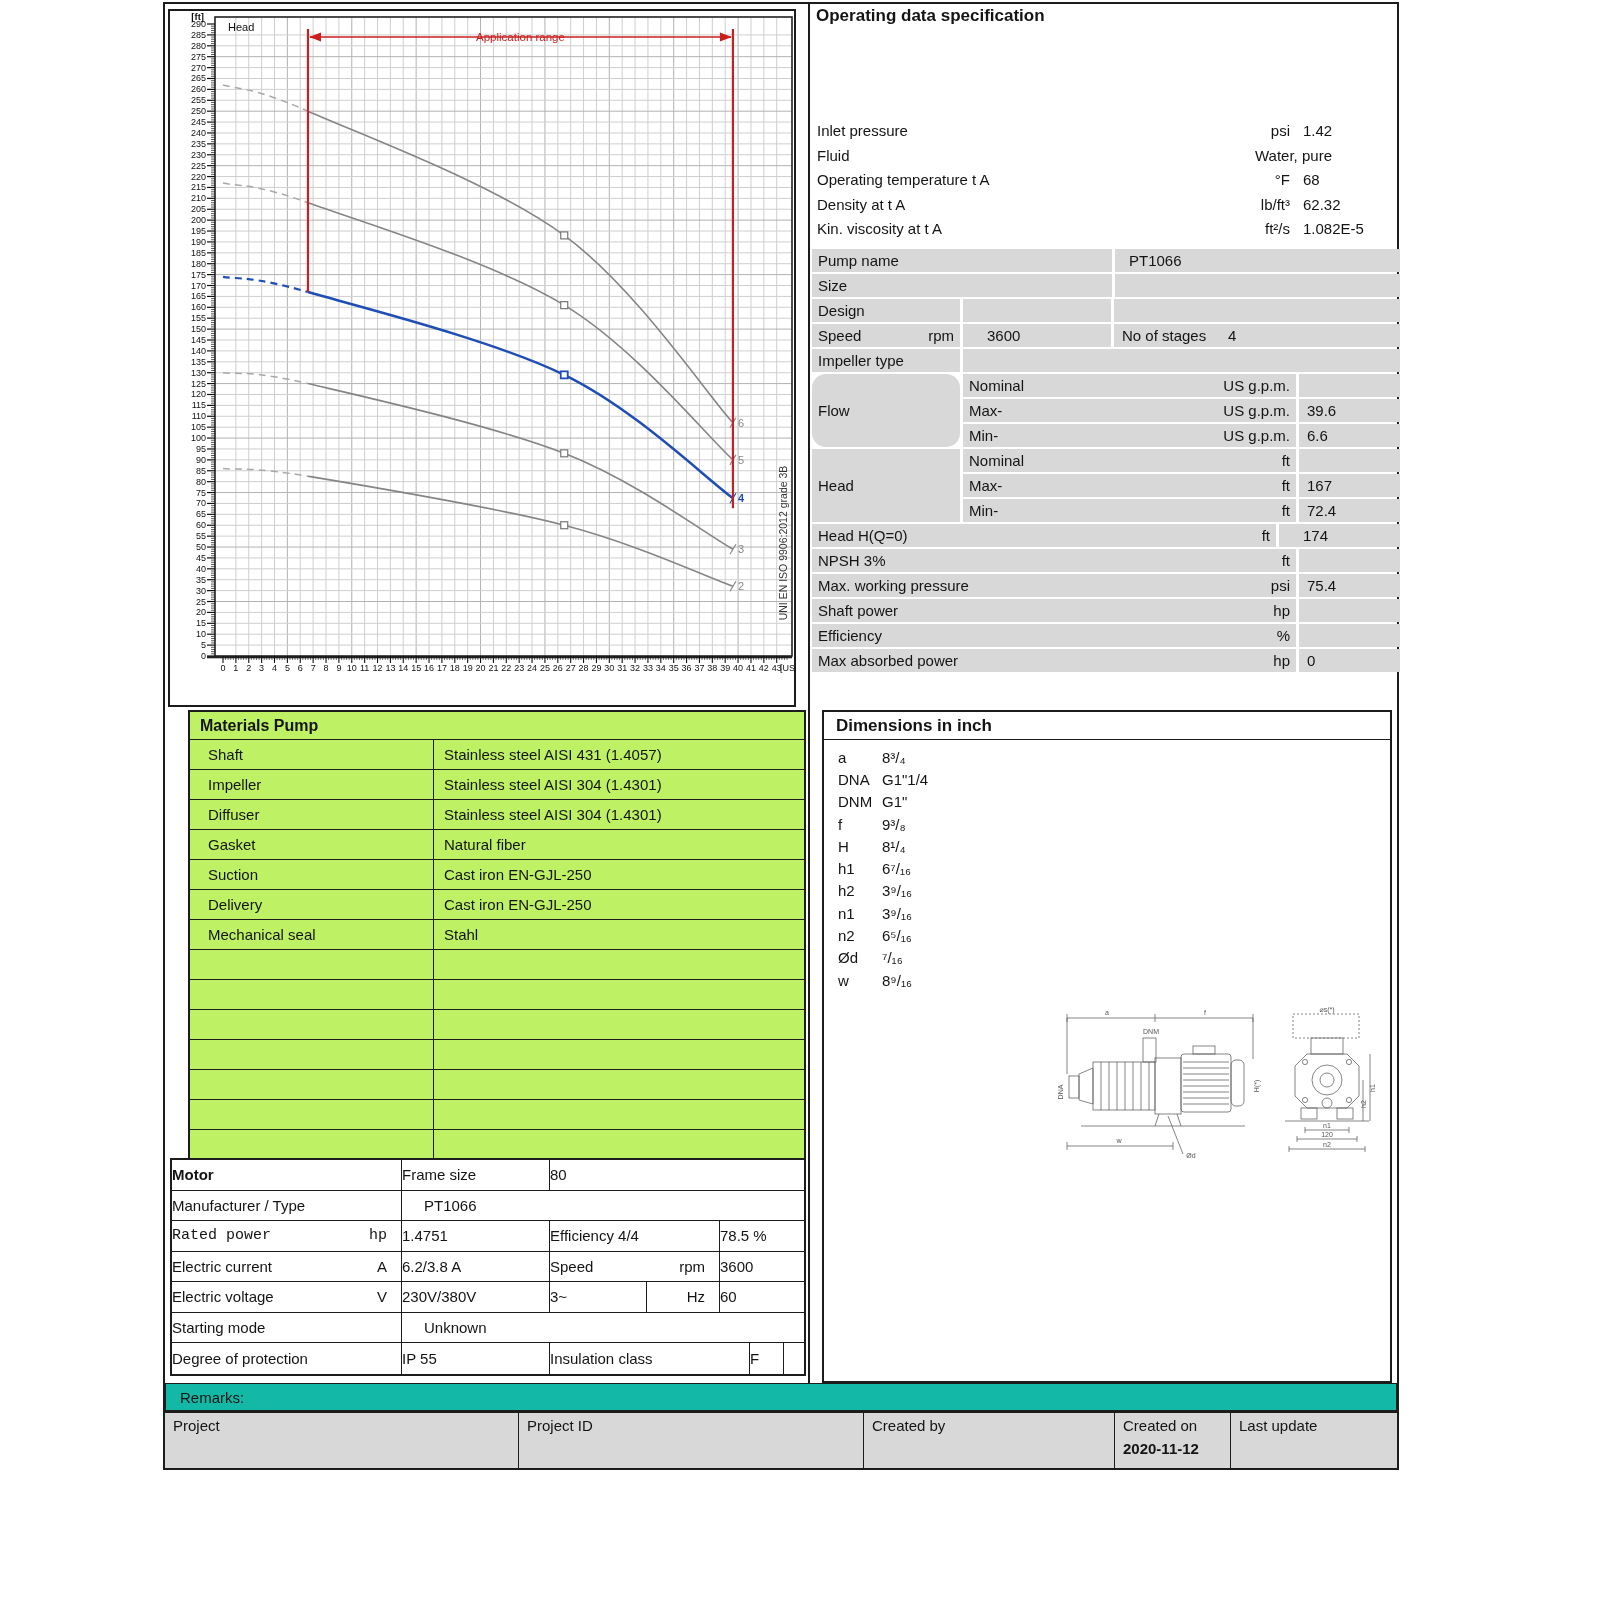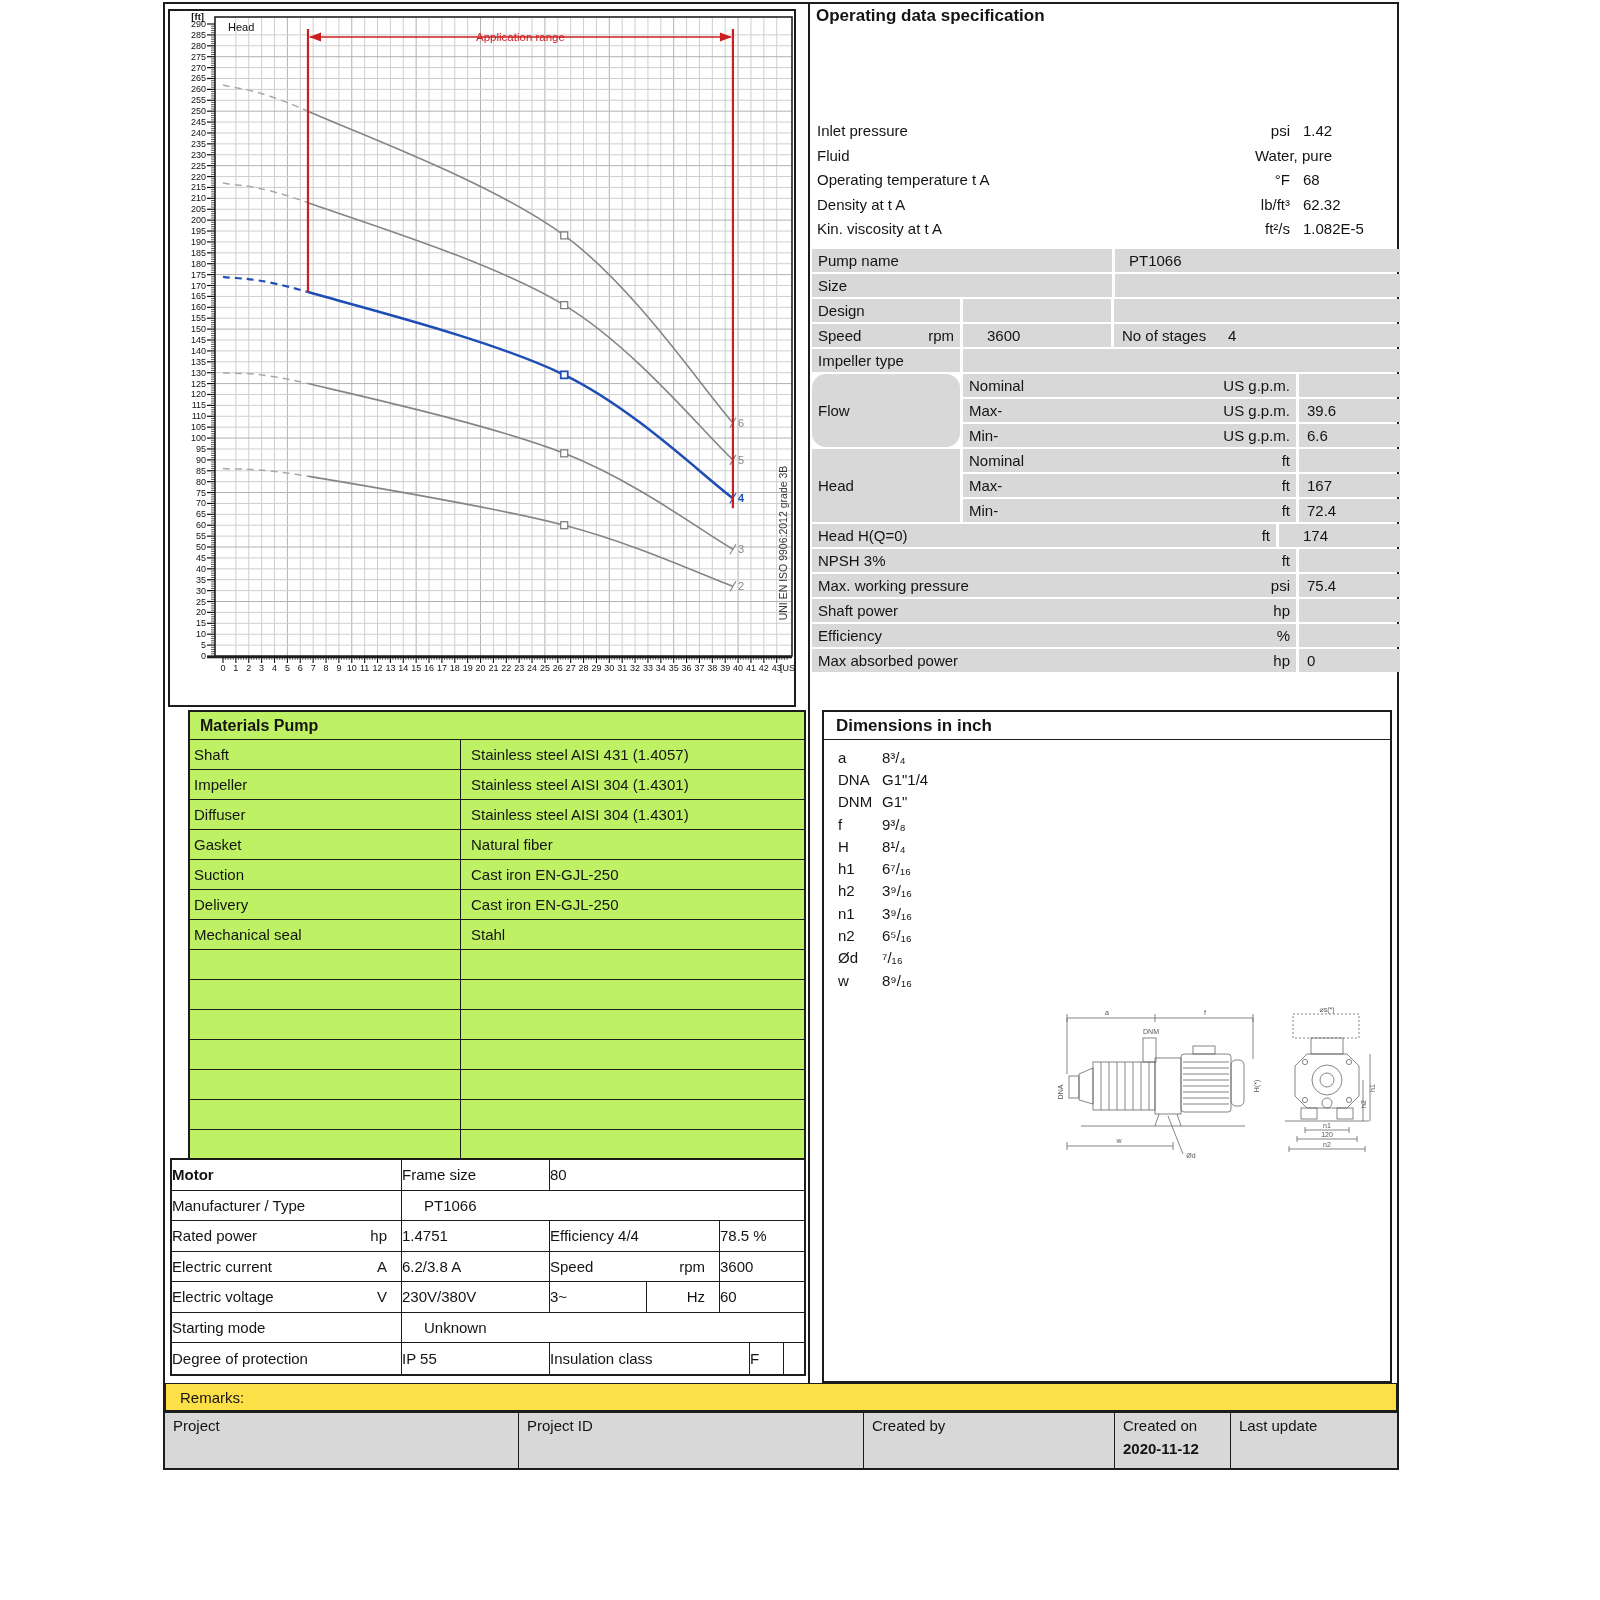--- a/index.html
+++ b/index.html
@@ -30,40 +30,40 @@
   .prow-group { display: flex; gap: 3px; height: 73px; }
   .gcell { background: #d8d8d8; display: flex; align-items: center; }
   .gcell .in-lbl { flex: 1; padding-left: 6px; }
   .gcell .in-unit { text-align: right; padding-right: 6px; }
   .subcol { flex: 1; display: flex; flex-direction: column; gap: 2px; }
   
   .mat-box { position: absolute; left: 23px; top: 706px; width: 618px; border: 2px solid #1c1c1c; background: #bef264; }
   .mat-title { height: 28px; display: flex; align-items: center; padding-left: 10px; font-weight: bold; font-size: 16px; border-bottom: 1.5px solid #1c1c1c; }
   .matrow { display: flex; height: 30px; border-bottom: 1.5px solid #1c1c1c; }
   .matrow:last-child { border-bottom: none; }
-  .matrow .c1 { width: 271px; border-right: 1.5px solid #1c1c1c; display: flex; align-items: center; padding-left: 4px; }
+  .matrow .c1 { width: 244px; border-right: 1.5px solid #1c1c1c; display: flex; align-items: center; padding-left: 18px; }
   .matrow .c2 { flex: 1; display: flex; align-items: center; padding-left: 10px; }
   
   .motor-box { position: absolute; left: 5px; top: 1154px; width: 636px; border: 2px solid #1c1c1c; background: #fff; }
   .motrow { display: flex; height: 30.5px; border-bottom: 1.5px solid #1c1c1c; }
   .motrow:last-child { border-bottom: none; }
   .motcell { display: flex; align-items: center; border-right: 1.5px solid #1c1c1c; }
   .motcell:last-child { border-right: none; }
   .motcell .u { margin-left: auto; padding-right: 14px; }
   .motcell.flex1 { flex: 1; }
   .bold { font-weight: bold; }
   .ind { padding-left: 22px; }
   
   .dims-box { position: absolute; left: 657px; top: 706px; width: 570px; height: 673px; border: 2px solid #1c1c1c; background: #fff; }
   .dims-title { height: 28px; display: flex; align-items: center; padding-left: 12px; font-weight: bold; font-size: 17px; border-bottom: 1.5px solid #1c1c1c; }
   .dimrow { display: flex; height: 22.3px; align-items: center; }
   .dimrow .dl { width: 58px; padding-left: 14px; }
   .dims-rows { margin-top: 6px; }
   
-  .remarks { position: absolute; left: 0px; top: 1379px; width: 1232px; height: 28px; border: 1.5px solid #1c1c1c; display: flex; align-items: center; padding-left: 14px; background: #fde047; }
+  .remarks { position: absolute; left: 0px; top: 1379px; width: 1232px; height: 28px; border: 1.5px solid #1c1c1c; display: flex; align-items: center; padding-left: 14px; background: #14b8a6; }
   .footer { position: absolute; left: 0px; top: 1407px; width: 1232px; height: 57px; display: flex; border-top: 2px solid #1c1c1c; background: #fff; }
   .fcell { background: #d8d8d8; border-right: 1.5px solid #1c1c1c; padding: 4px 0 0 8px; }
   .fcell:last-child { border-right: none; }
   .fcell .created-date { font-weight: bold; margin-top: 6px; }
   .drawing { position: absolute; }
   .drawing text { fill: #555; font-size: 7px; font-family: "Liberation Sans", sans-serif; }
   svg { display: block; }
 </style>
 </head>
 <body>
@@ -1065,21 +1065,21 @@
       </div>
       <div class="motrow">
         <div class="motcell" style="width: 230px;">
           <div>Manufacturer / Type</div>
         </div>
         <div class="motcell flex1">
           <div class="ind">PT1066</div>
         </div>
       </div>
       <div class="motrow">
-        <div class="motcell" style="width: 230px;">
+        <div class="motcell" style="width: 230px; font-family: Liberation Mono, monospace;">
           <div>Rated power</div>
           <div class="u">hp</div>
         </div>
         <div class="motcell" style="width: 148px;">
           <div>1.4751</div>
         </div>
         <div class="motcell" style="width: 170px;">
           <div>Efficiency 4/4</div>
         </div>
         <div class="motcell flex1">

